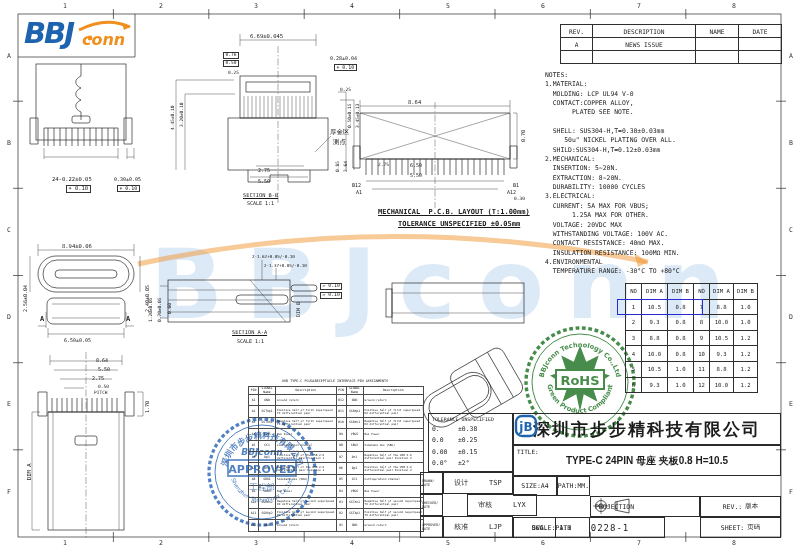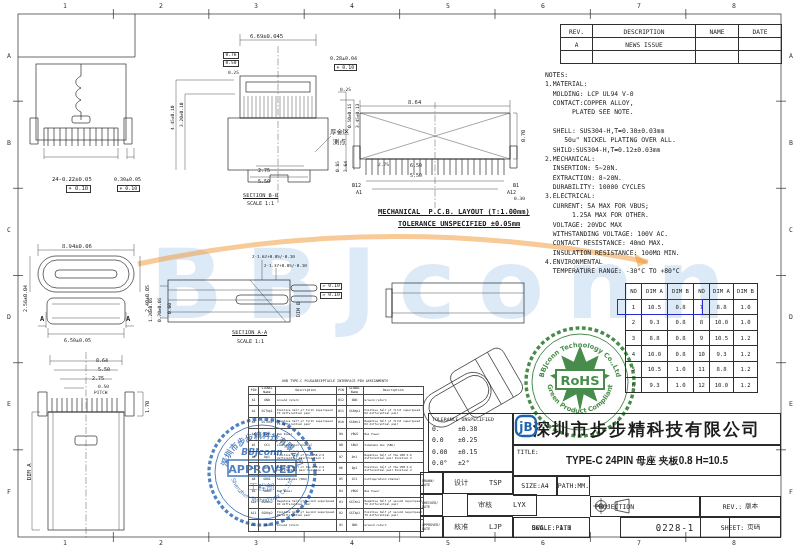--- a/index.html
+++ b/index.html
@@ -199,20 +199,29 @@
         <textPath href="#arcRB" startOffset="50%" text-anchor="middle">Green Product Compliant</textPath>
       </text>
       <g transform="translate(580,378) scale(1.25)">
         <path d="M0,-26 L5,-13 L15,-18 L11,-6 L24,-2 L10,7 L14,19 L3,13 L0,27 L-3,13 L-14,19 L-10,7 L-24,-2 L-11,-6 L-15,-18 L-5,-13 Z" fill="#2e7d32"></path>
       </g>
       <rect x="556" y="370" width="48" height="19" fill="#ffffff" stroke="#2e7d32" stroke-width="2"></rect>
       <text x="580" y="384.5" font-size="13" font-weight="bold" fill="#2e7d32" text-anchor="middle" font-family="DejaVu Sans, sans-serif">RoHS</text>
     </g>
   </svg>
 
+  <div style="position:absolute;left:24px;top:14px;width:110px;height:42px">
+    <span style="position:absolute;left:0;top:2px;font-size:29px;font-weight:bold;font-style:italic;color:#1e63b0;font-family:'DejaVu Sans',sans-serif;letter-spacing:-2px">BBJ</span>
+    <span style="position:absolute;left:58px;top:16px;font-size:16px;font-weight:bold;font-style:italic;color:#f08f1e;font-family:'DejaVu Sans',sans-serif">conn</span>
+    <svg width="110" height="42">
+      <path d="M55,16 Q82,2 106,13" stroke="#f08f1e" stroke-width="3" fill="none"></path>
+      <path d="M106,13 l-8,-4 l2,7 z" fill="#f08f1e"></path>
+      <circle cx="66" cy="24" r="2.4" fill="#f08f1e"></circle>
+    </svg>
+  </div>
 
   <table id="rev-table" class="grid">
     <colgroup>
         <col>
         <col>
         <col>
         <col>
       </colgroup>
     <tbody>
         <tr class="head">
@@ -506,21 +515,21 @@
     </svg>
   </div>
   <div class="tb cellrow" style="left:700px;top:496px;width:81px;height:21px;gap:3px">
     <span>REV.:</span>
       <span class="cn">版本</span>
   </div>
   <div class="tb cellrow" style="left:513px;top:517px;width:77px;height:21px;gap:8px">
     <span>DWG.</span>
       <span>PATH</span>
   </div>
-  <div class="tb" id="dwgno-cell" style="left:620px;top:517px;width:110px;height:21px">
+  <div class="tb" id="dwgno-cell" style="left:555px;top:517px;width:110px;height:21px">
     <span>0228-1</span>
   </div>
   <div class="tb cellrow" style="left:700px;top:517px;width:81px;height:21px;gap:3px">
     <span>SHEET:</span>
       <span class="cn">页码</span>
   </div>
 
   <div id="ann" style="position:absolute;left:0;top:0;width:799px;height:550px;pointer-events:none">
       <span class="ann ref" style="left: 63px; top: 3px; font-size: 6.5px;">1</span>
       <span class="ann ref" style="left: 159px; top: 3px; font-size: 6.5px;">2</span>

